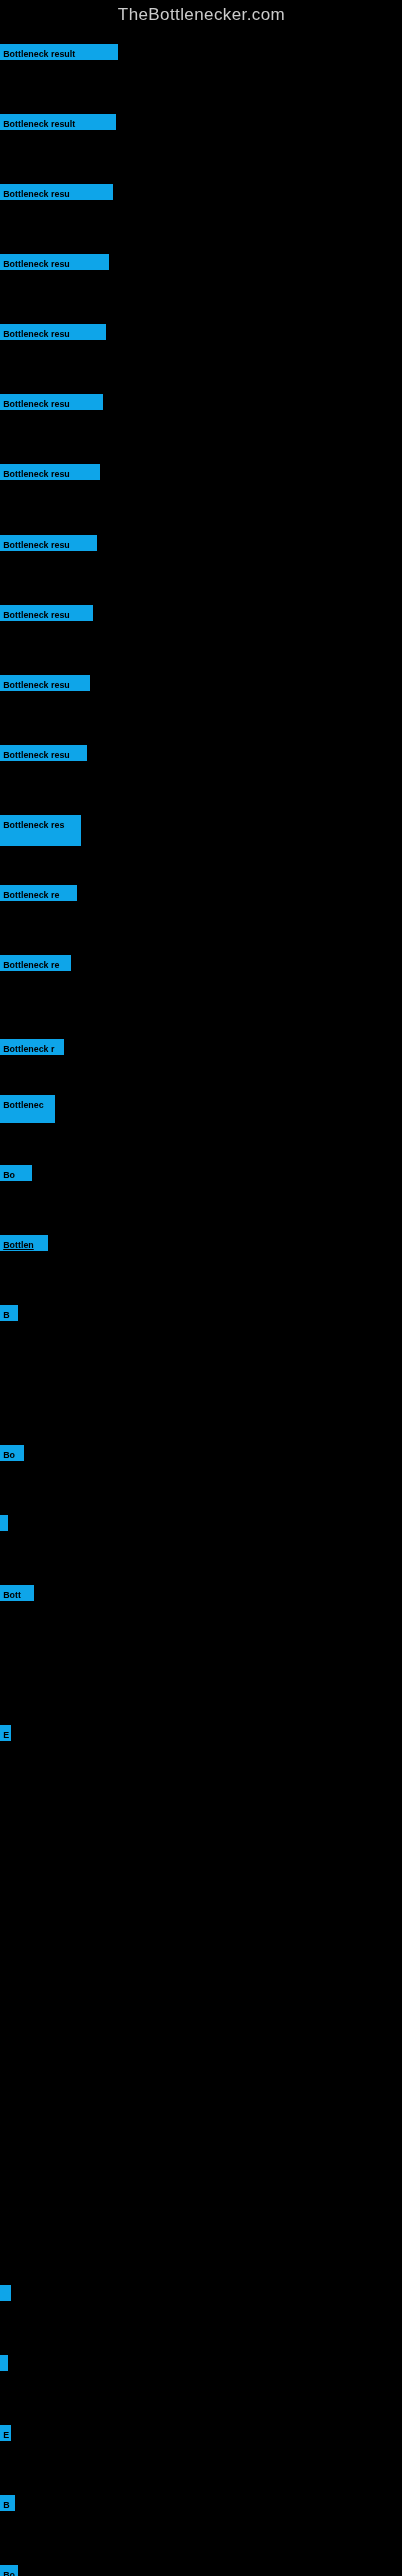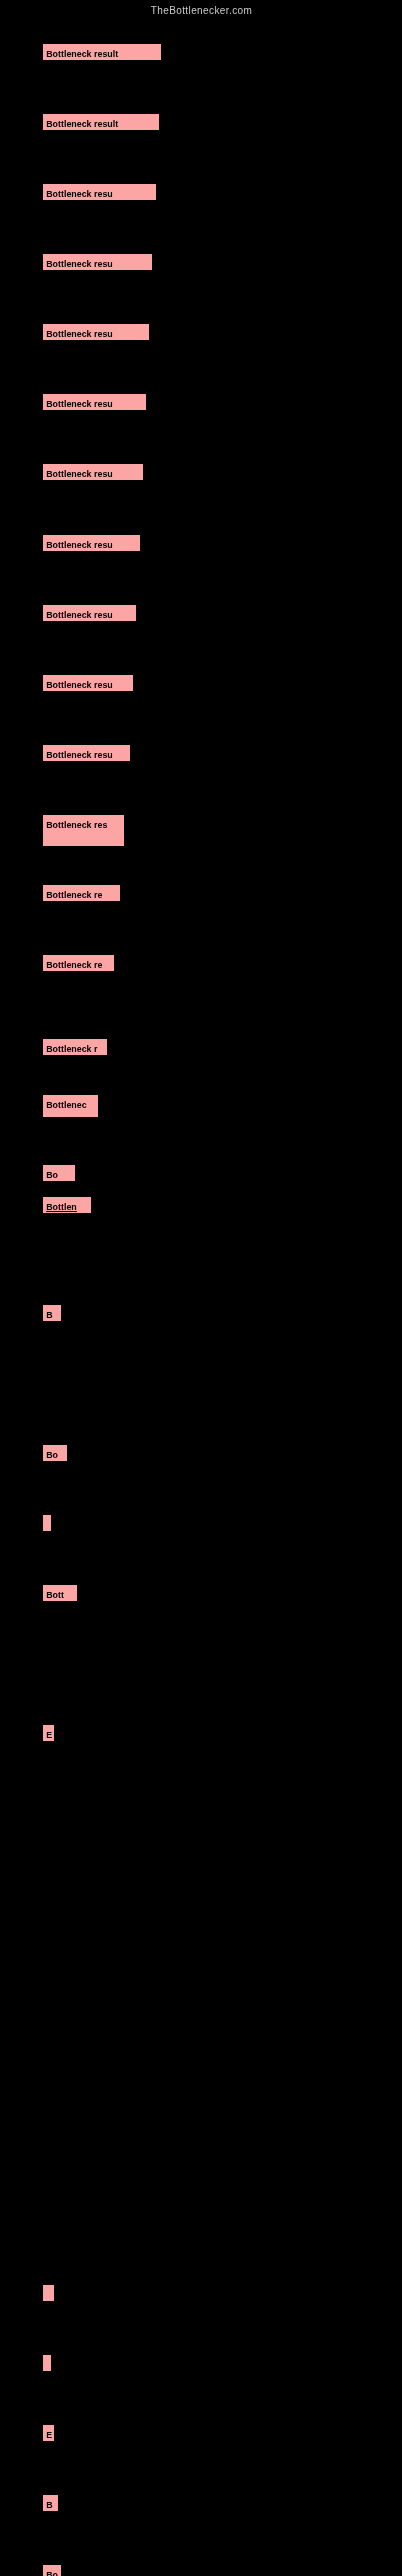--- a/index.html
+++ b/index.html
@@ -6,39 +6,38 @@
     body {
       background-color: #000;
       width: 403px;
       min-height: 2576px;
       font-family: Arial, sans-serif;
       position: relative;
     }
     .site-title {
       text-align: center;
       color: #ccc;
-      font-size: 10px;
+      font-size: 17px;
       padding: 4.8px 0;
       letter-spacing: 0.4px;
     }
     .bar-row {
       position: absolute;
       left: 0;
       display: flex;
       align-items: center;
     }
     .bar-label {
-      background-color: #fca5a5;
+      background-color: #0ea5e9;
       color: #000;
       font-size: 8.9px;
       font-weight: bold;
       padding: 1.6px 3.2px;
       white-space: nowrap;
       overflow: hidden;
-      margin-left: 43px;
     }
   </style>
 </head>
 <body>
 
 <div class="site-title">TheBottlenecker.com</div>
 
 <div id="bars-container">
     <div class="bar-row" style="top: 44px;">
       <div class="bar-label" style="width: 118px; height: 16px; line-height: 16px;">Bottleneck result</div>
@@ -79,26 +78,26 @@
     <div class="bar-row" style="top: 885px;">
       <div class="bar-label" style="width: 77px; height: 16px; line-height: 16px;">Bottleneck re</div>
     </div>
     <div class="bar-row" style="top: 955px;">
       <div class="bar-label" style="width: 71px; height: 16px; line-height: 16px;">Bottleneck re</div>
     </div>
     <div class="bar-row" style="top: 1039px;">
       <div class="bar-label" style="width: 64px; height: 16px; line-height: 16px;">Bottleneck r</div>
     </div>
     <div class="bar-row" style="top: 1095px;">
-      <div class="bar-label" style="width: 55px; height: 22px; line-height: 16px;">Bottlenec</div>
+      <div class="bar-label" style="width: 55px; height: 28px; line-height: 16px;">Bottlenec</div>
     </div>
     <div class="bar-row" style="top: 1165px;">
       <div class="bar-label" style="width: 32px; height: 16px; line-height: 16px;">Bo</div>
     </div>
-    <div class="bar-row" style="top: 1197px; text-decoration: underline;">
+    <div class="bar-row" style="top: 1235px; text-decoration: underline;">
       <div class="bar-label" style="width: 48px; height: 16px; line-height: 16px;">Bottlen</div>
     </div>
     <div class="bar-row" style="top: 1305px;">
       <div class="bar-label" style="width: 17.7px; height: 16px; line-height: 16px;">B</div>
     </div>
     <div class="bar-row" style="top: 1445px;">
       <div class="bar-label" style="width: 24px; height: 16px; line-height: 16px;">Bo</div>
     </div>
     <div class="bar-row" style="top: 1515px;">
       <div class="bar-label" style="width: 8px; height: 16px; line-height: 16px;"></div>

